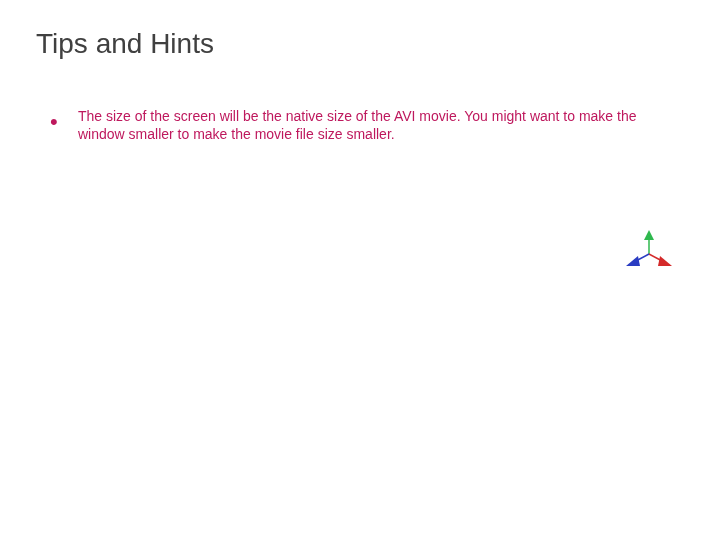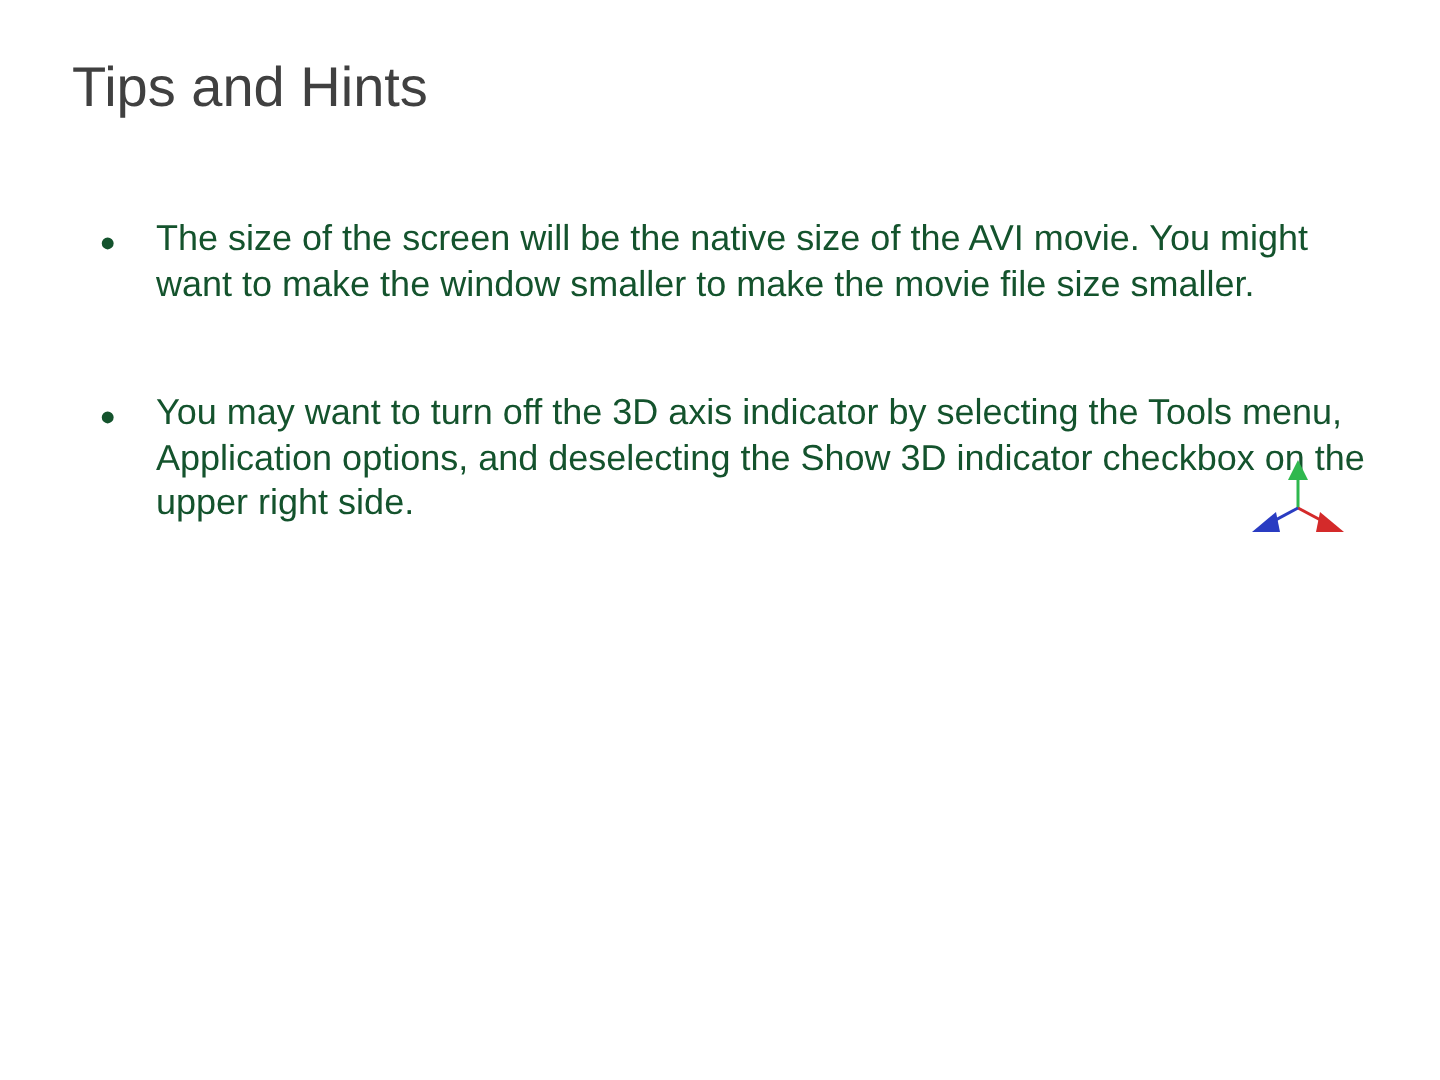--- a/index.html
+++ b/index.html
@@ -18,24 +18,24 @@
       color: #404040;
       margin-bottom: 48px;
     }
     .bullet-list {
       list-style: none;
       padding-left: 14px;
     }
     .bullet-item {
       position: relative;
       padding-left: 28px;
-      font-size: 18px;
+      font-size: 14px;
       line-height: 1.25;
       margin-bottom: 42px;
-      color: #14532d;
+      color: #be185d;
     }
     .bullet-item::before {
       content: "•";
       position: absolute;
       left: 0;
       top: 0;
       font-size: 22px;
     }
     .axis-indicator {
       position: absolute;
@@ -50,21 +50,20 @@
       overflow: visible;
     }
   </style>
 </head>
 <body>
 
 <h1 class="title">Tips and Hints</h1>
 
 <ul class="bullet-list">
   <li class="bullet-item">The size of the screen will be the native size of the AVI movie. You might want to make the window smaller to make the movie file size smaller.</li>
-  <li class="bullet-item">You may want to turn off the 3D axis indicator by selecting the Tools menu, Application options, and deselecting the Show 3D indicator checkbox on the upper right side.</li>
 </ul>
 
 <div class="axis-indicator">
   <svg viewBox="0 0 54 44">
 
     <line x1="27" y1="26" x2="27" y2="10" stroke="#2fb84e" stroke-width="1.5"></line>
     <polygon points="27,2 22,12 32,12" fill="#2fb84e"></polygon>
 
     <line x1="27" y1="26" x2="42" y2="34" stroke="#d42a2a" stroke-width="1.5"></line>
     <polygon points="50,38 38,28 36,38" fill="#d42a2a"></polygon>

